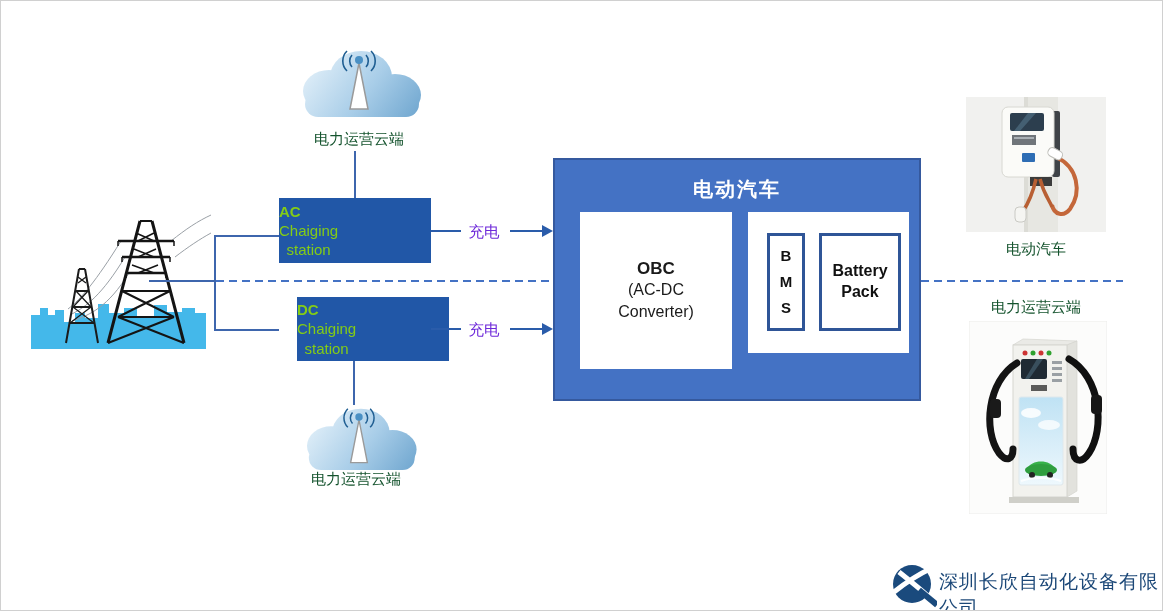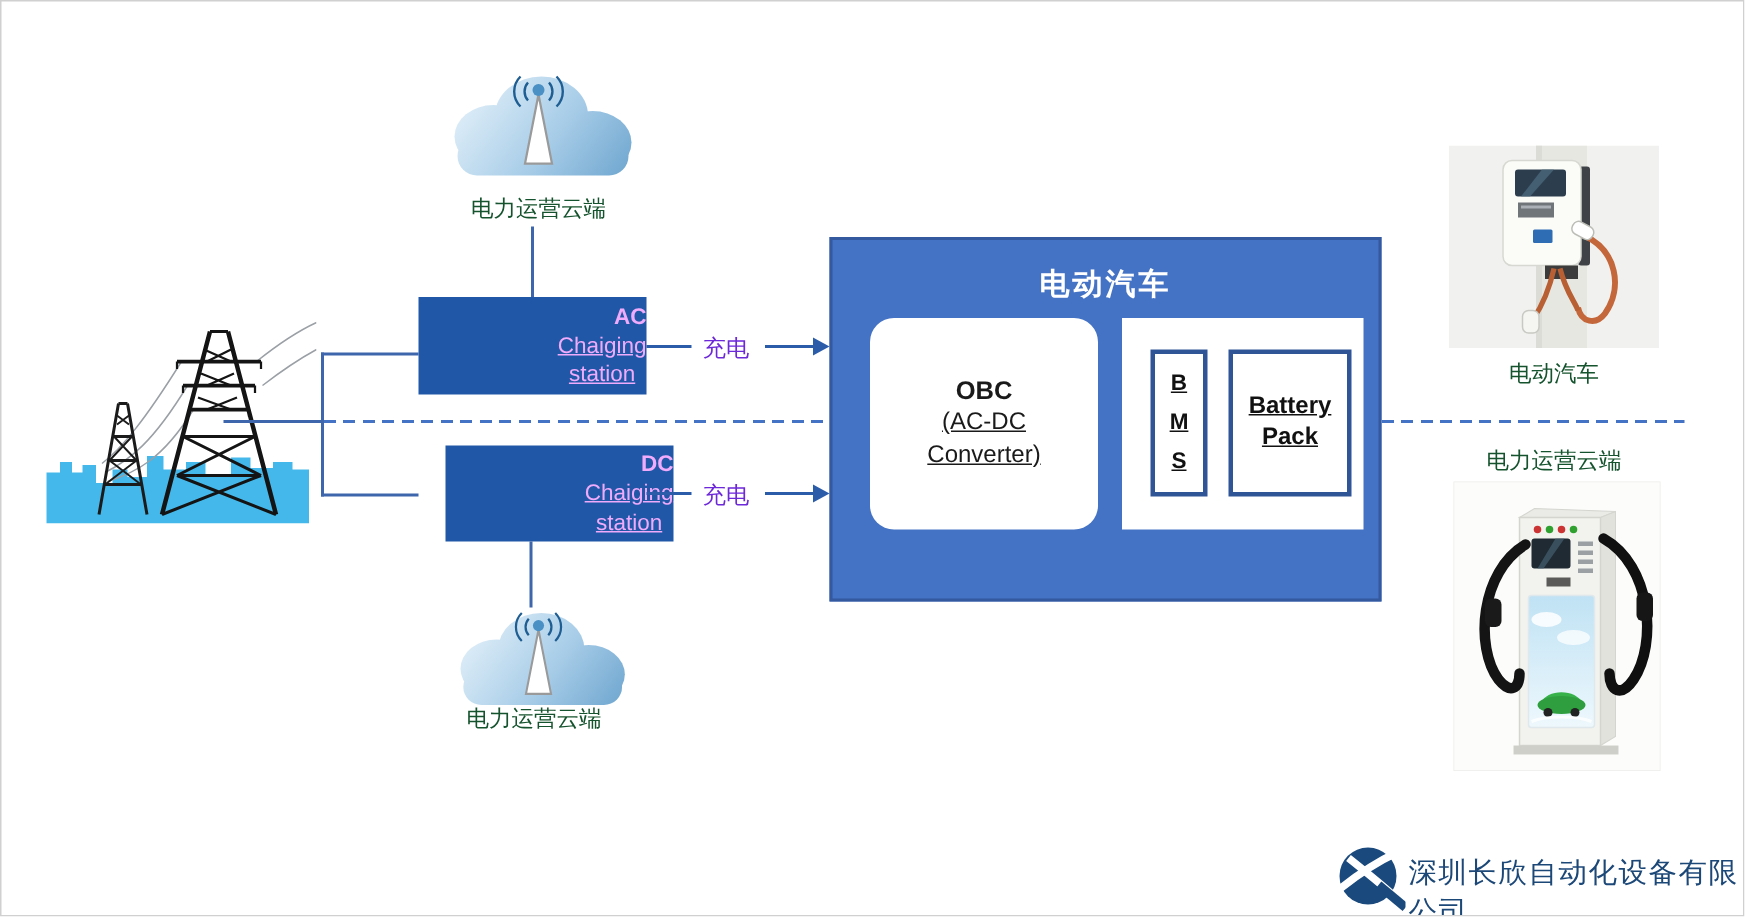--- a/index.html
+++ b/index.html
@@ -1,26 +1,26 @@
 <!DOCTYPE html>
 <html><head>
 <meta charset="utf-8">
 <style>
   html,body{margin:0;padding:0;background:#ffffff;}
   body{font-family:"Liberation Sans","DejaVu Sans",sans-serif;}
   .canvas{position:relative;width:1163px;height:611px;background:#fff;border:1px solid #d0d0d0;box-sizing:border-box;overflow:hidden;}
   .abs{position:absolute;}
-  .preline{white-space:pre-line;text-decoration:underline;}
+  .preline{white-space:pre-line;}
   
   .hline{height:2px;background:#3e66ad;}
   .vline{width:2px;background:#3e66ad;}
   .dashed{height:2px;background:repeating-linear-gradient(90deg,#4472c4 0 8px,transparent 8px 13px);}
   .arrowhead{width:0;height:0;border-top:6px solid transparent;border-bottom:6px solid transparent;border-left:11px solid #2a5caa;}
   
-  .station{background:#2157a7;color:#f0abfc;display:flex;flex-direction:column;align-items:flex-end;justify-content:center;text-align:center;font-size:15px;line-height:1.28;}
+  .station{background:#2157a7;color:#84cc16;display:flex;flex-direction:column;align-items:flex-start;justify-content:center;text-align:center;font-size:15px;line-height:1.28;}
   .station .t{font-weight:bold;}
   
   .evbox{background:#4472c4;border:2px solid #35599e;box-sizing:border-box;}
   .evtitle{color:#fff;font-weight:bold;font-size:20px;text-align:center;letter-spacing:2px;}
   .whitebox{background:#fff;}
   .obc{display:flex;flex-direction:column;align-items:center;justify-content:center;text-align:center;color:#1a1a1a;}
   .obc .t{font-weight:bold;font-size:17px;}
   .obc .s{font-size:16px;line-height:1.35;}
   .innerblue{background:#fff;border:3px solid #2f5597;box-sizing:border-box;display:flex;align-items:center;justify-content:center;text-align:center;color:#111;font-weight:bold;}
   .bmslbl{font-size:15px;line-height:1.75;}
@@ -136,21 +136,21 @@
   <div class="abs arrowhead" style="left:541px;top:224px;"></div>
 
   <div class="abs hline" style="left:430px;top:327px;width:30px;background:#2a5caa;"></div>
   <div class="abs charge" style="left:458px;top:319px;width:50px;">充电</div>
   <div class="abs hline" style="left:509px;top:327px;width:32px;background:#2a5caa;"></div>
   <div class="abs arrowhead" style="left:541px;top:322px;"></div>
 
   <div class="abs evbox" style="left:552px;top:157px;width:368px;height:243px;">
     <div class="evtitle" style="margin-top:16px;">电动汽车</div>
   </div>
-  <div class="abs whitebox obc" style="left:579px;top:211px;width:152px;height:141px;border-radius:16px;">
+  <div class="abs whitebox obc" style="left:579px;top:211px;width:152px;height:157px;">
     <span class="t">OBC</span>
     <span class="s preline">(AC-DC
 Converter)</span>
   </div>
   <div class="abs whitebox" style="left:747px;top:211px;width:161px;height:141px;"></div>
   <div class="abs innerblue" style="left:766px;top:232px;width:38px;height:98px;">
     <span class="bmslbl preline">B
 M
 S</span>
   </div>

